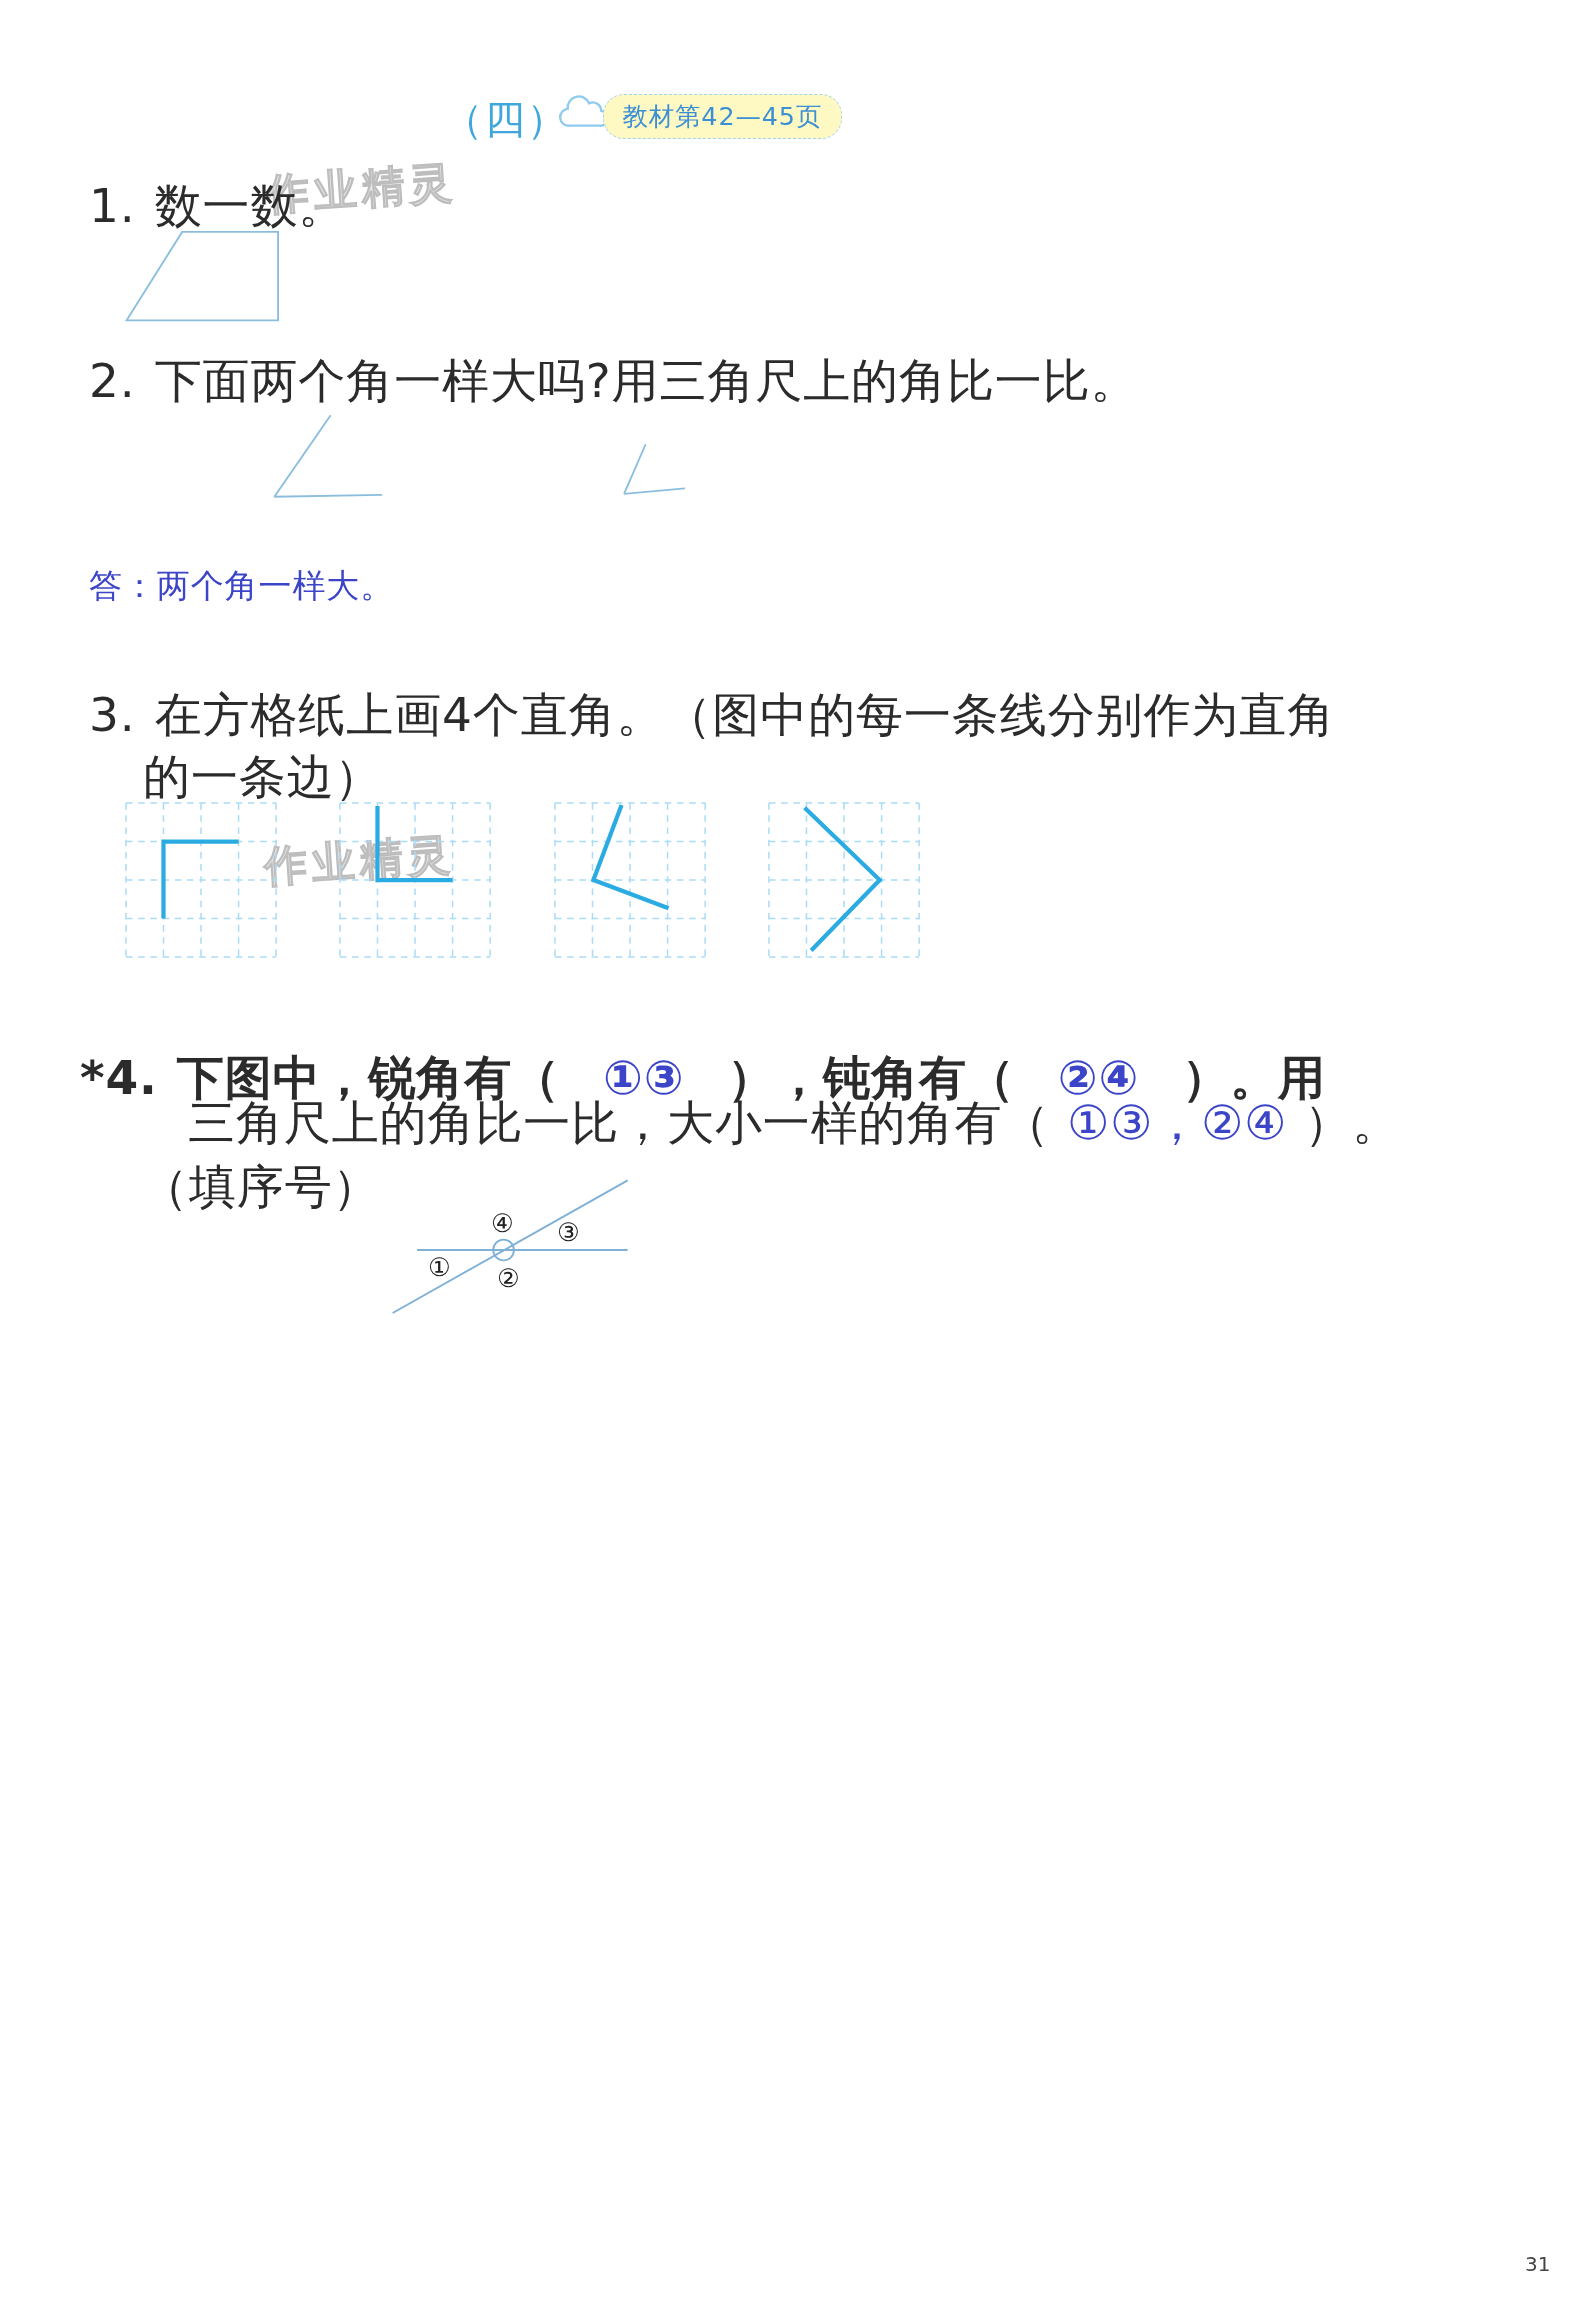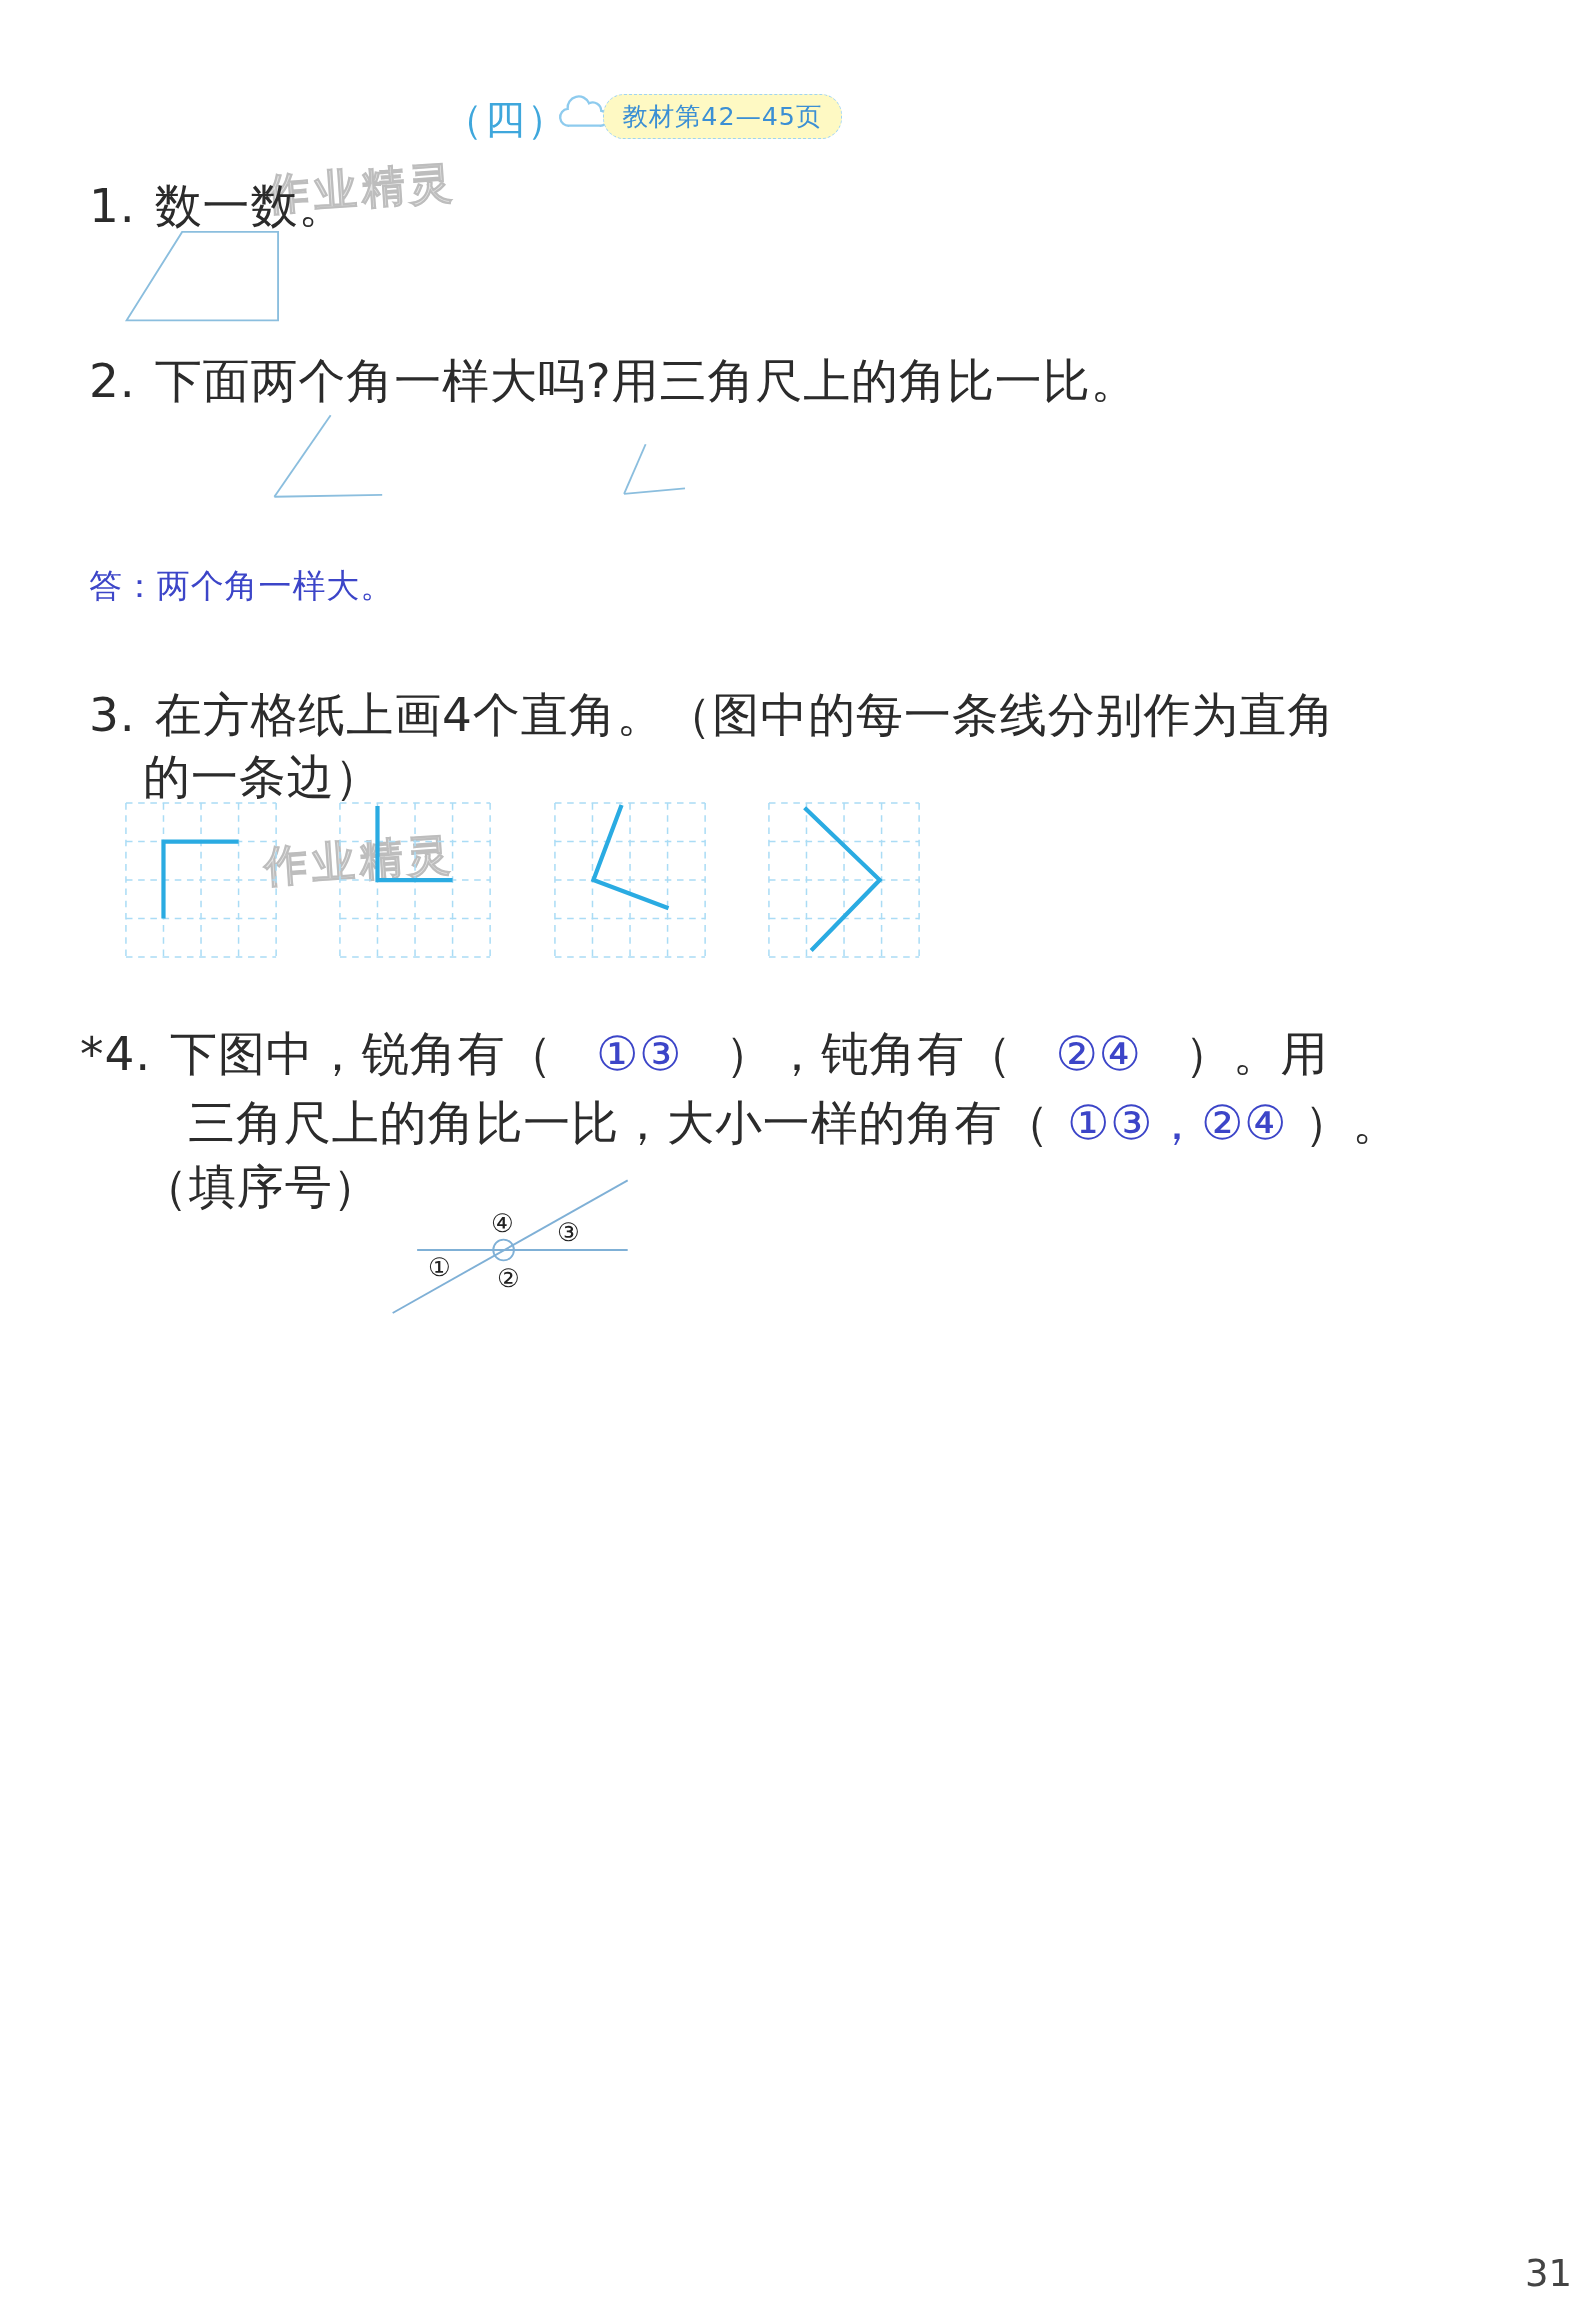--- a/index.html
+++ b/index.html
@@ -37,21 +37,21 @@
   .fig-stroke2{fill:none;stroke:#7fb0d6;stroke-width:2;}
   .grid-stroke line{stroke:var(--grid-blue);stroke-width:1.6;stroke-dasharray:7 6;}
   .drawn{fill:none;stroke:var(--drawn-blue);stroke-width:4.5;stroke-linejoin:miter;}
   .watermark{
     font-size:43px;font-weight:bold;letter-spacing:4.7px;
     color:#e4e4e4;-webkit-text-stroke:0.9px #bdbdbd;
     transform:rotate(-4deg);white-space:nowrap;pointer-events:none;
   }
   .fig-label{position:absolute;font-size:25.4px;color:#222;line-height:1;}
   .answer-line{font-size:33px;letter-spacing:0.9px;color:var(--answer-blue);white-space:nowrap;margin-top:40px;}
-  .page-num{font-size:37px;color:#444;}
+  .page-num{font-size:20px;color:#444;}
 </style>
 </head>
 <body>
 
 <div class="page">
 
   <div class="abs watermark" style="left:266px;top:160px;">作业精灵</div>
   <div class="abs watermark" style="left:264px;top:832px;">作业精灵</div>
 
   <div class="abs hdr-title" style="left:443px;top:92px;">（四）</div>
@@ -156,21 +156,21 @@
         <line x1="161" y1="1" x2="161" y2="165"></line>
       <line x1="1" y1="1" x2="161" y2="1"></line>
         <line x1="1" y1="42" x2="161" y2="42"></line>
         <line x1="1" y1="83" x2="161" y2="83"></line>
         <line x1="1" y1="124" x2="161" y2="124"></line>
         <line x1="1" y1="165" x2="161" y2="165"></line>
     </g>
     <polyline class="drawn" points="39,6 119,83 46,158"></polyline>
   </svg>
 
-  <div class="abs qtext" style="left:80px;top:1023px;">
+  <div class="abs qtext" style="left:80px;top:1047px;font-weight:bold;">
     <span class="qnum">*4.</span><span>下图中，锐角有（</span><span class="ans-wide">①③</span><span>），钝角有（</span><span class="ans-wide">②④</span><span>）。用</span>
   </div>
   <div class="abs qtext" style="left:159px;top:1092px;margin-left:29px;">
     <span>三角尺上的角比一比，大小一样的角有（</span><span class="ans-mid">①③，②④</span><span>）。</span>
   </div>
   <div class="abs qtext" style="left:141px;top:1156px;">
     <span>（填序号）</span>
   </div>
 
   <div class="abs" style="left:372px;top:1170px;width:282px;height:160px;">

